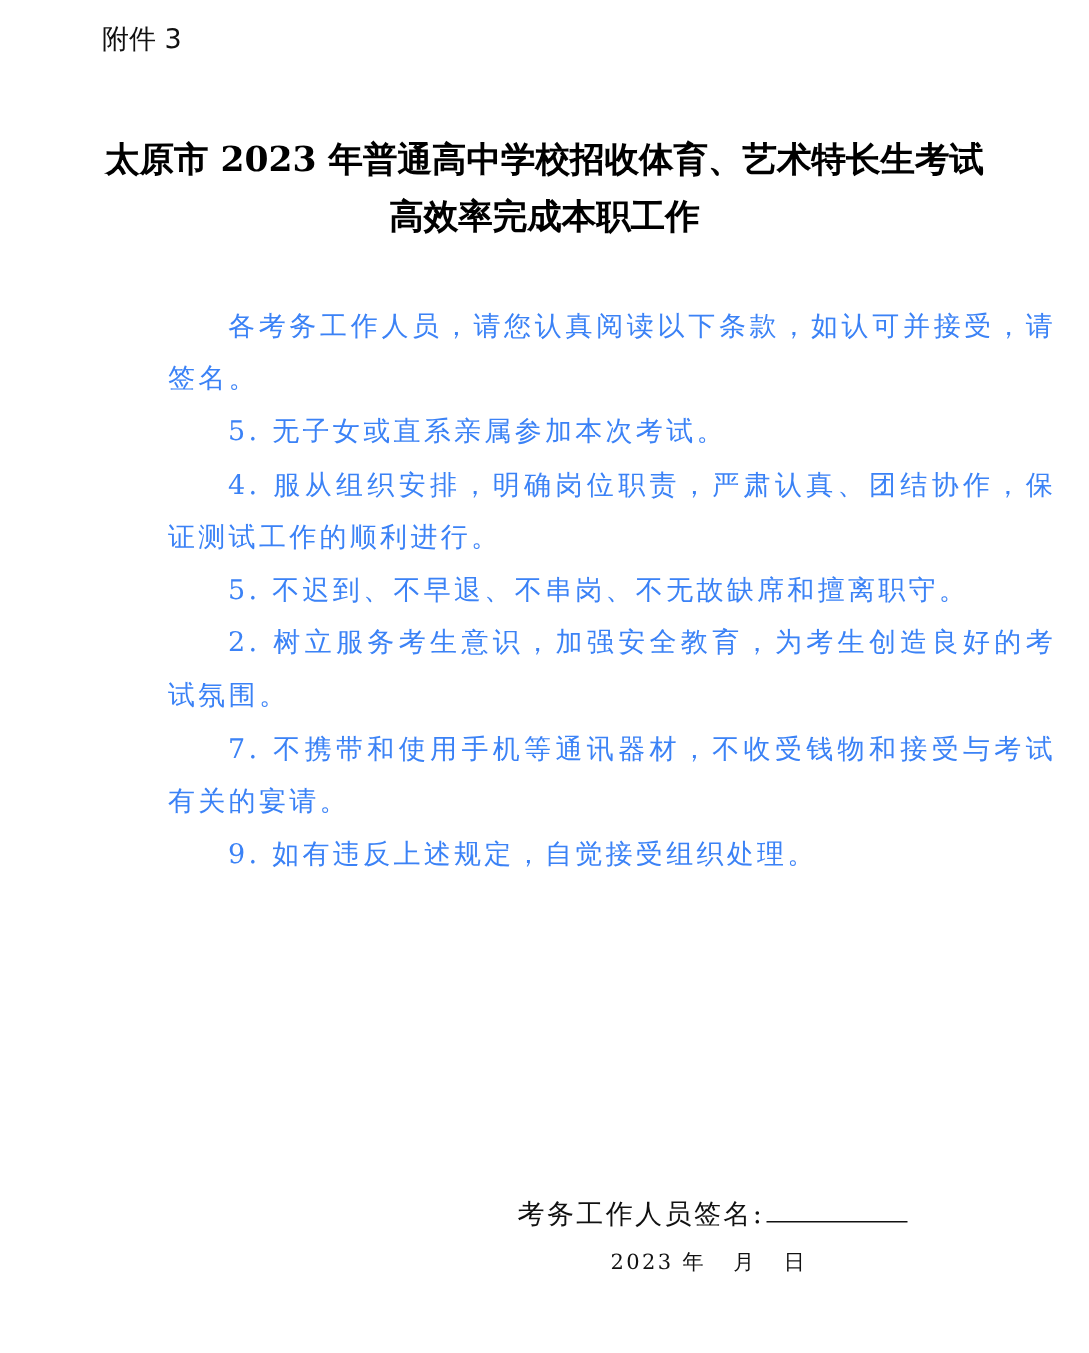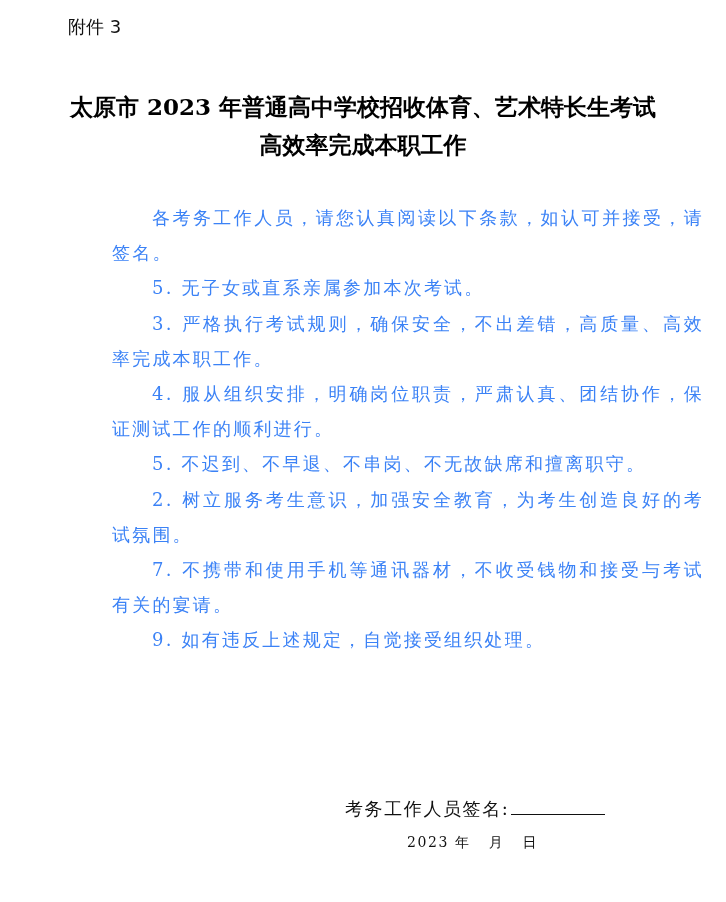--- a/index.html
+++ b/index.html
@@ -85,21 +85,20 @@
 <body>
 
 <div class="attachment">附件 3</div>
 
 <div class="title l1">太原市 2023 年普通高中学校招收体育、艺术特长生考试</div>
 <div class="title l2">高效率完成本职工作</div>
 
 <div class="body">
   <p class="para">各考务工作人员，请您认真阅读以下条款，如认可并接受，请签名。</p>
   <p class="para">5. 无子女或直系亲属参加本次考试。</p>
-  <p class="para">3. 严格执行考试规则，确保安全，不出差错，高质量、高效率完成本职工作。</p>
   <p class="para">4. 服从组织安排，明确岗位职责，严肃认真、团结协作，保证测试工作的顺利进行。</p>
   <p class="para">5. 不迟到、不早退、不串岗、不无故缺席和擅离职守。</p>
   <p class="para">2. 树立服务考生意识，加强安全教育，为考生创造良好的考试氛围。</p>
   <p class="para">7. 不携带和使用手机等通讯器材，不收受钱物和接受与考试有关的宴请。</p>
   <p class="para">9. 如有违反上述规定，自觉接受组织处理。</p>
 </div>
 
 <div class="sign">
   <span>考务工作人员签名:</span><span class="sign-line"></span>
 </div>

